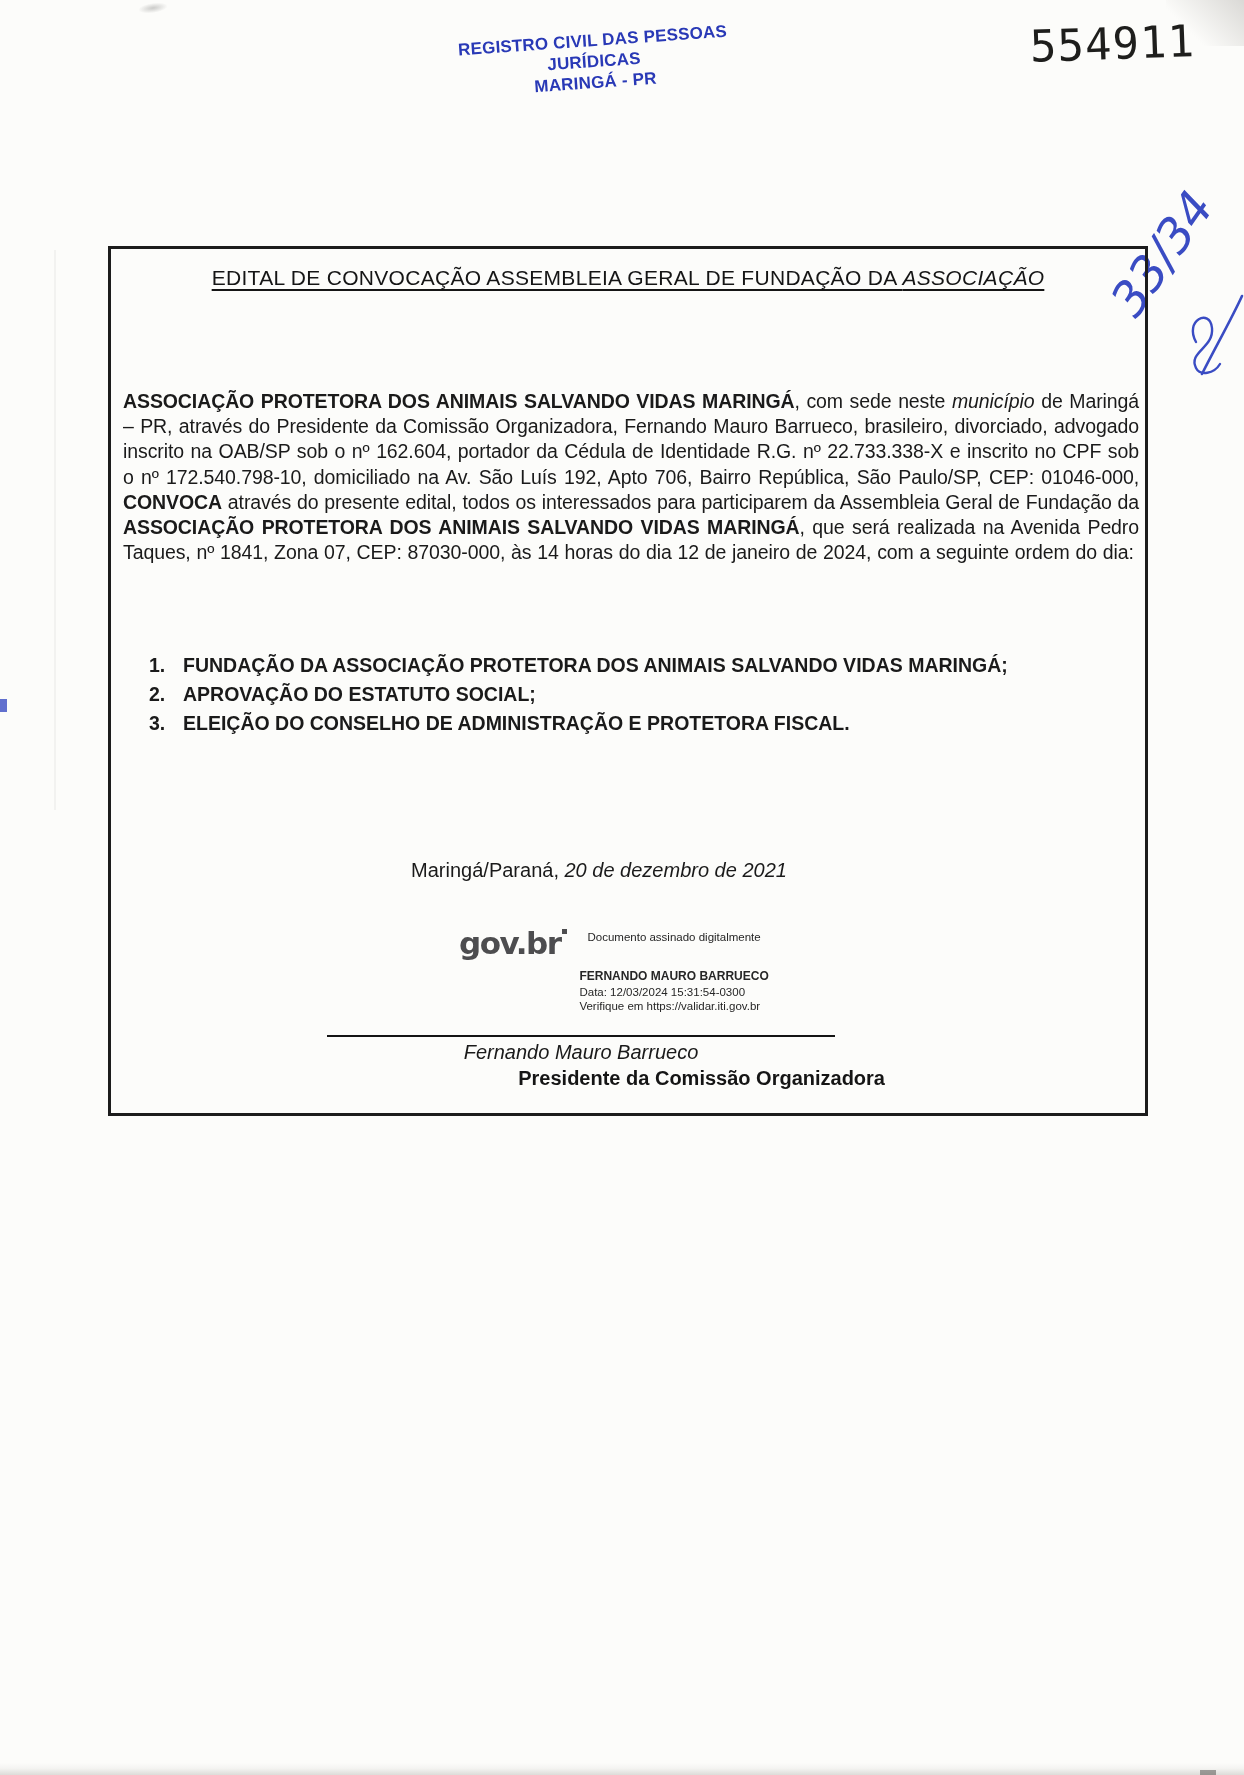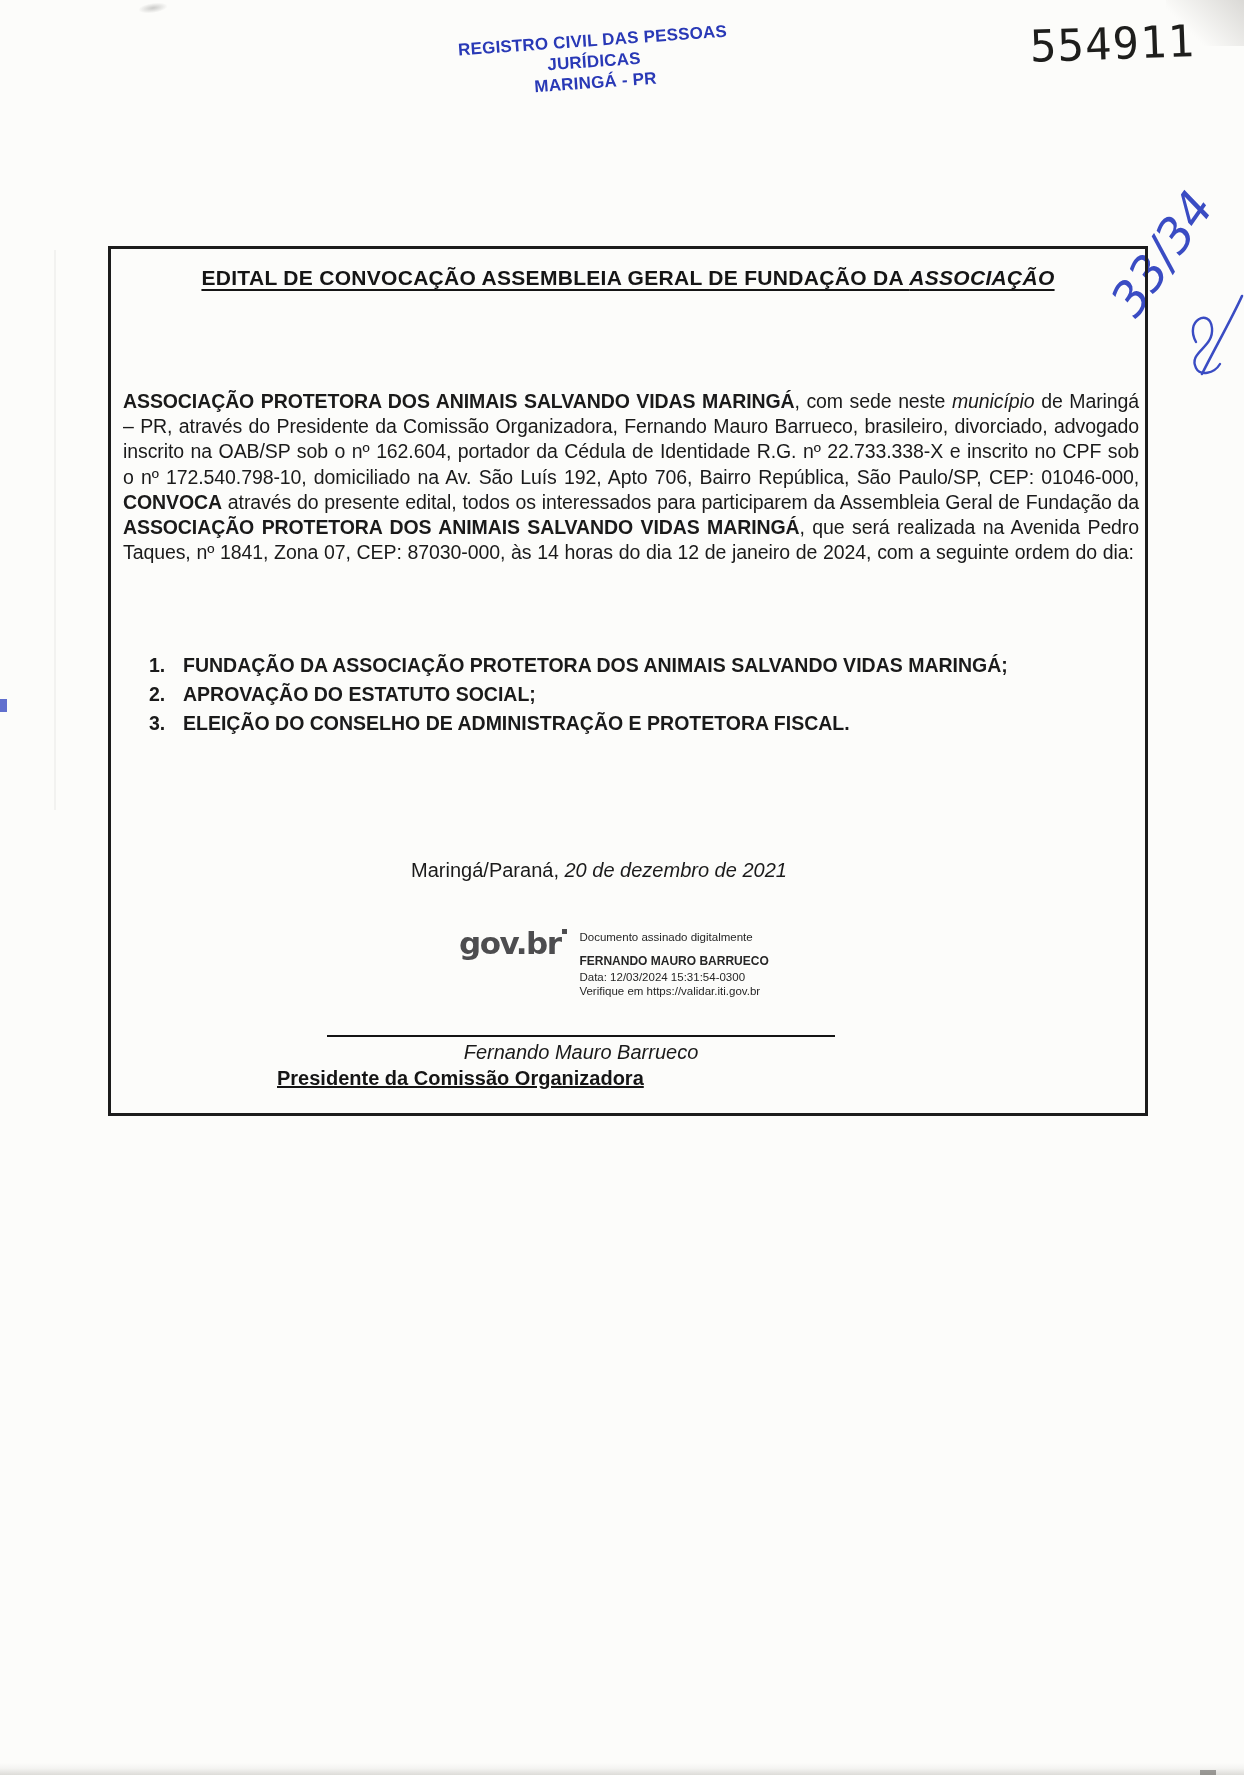--- a/index.html
+++ b/index.html
@@ -36,21 +36,21 @@
   .handwrite{position:absolute; left:1122px; top:282px; transform:rotate(-55deg);
     transform-origin:0 50%; font-size:48px; font-style:italic; font-weight:500;
     font-family:"DejaVu Sans", sans-serif; color:var(--hand-blue,#3a4cc3); white-space:nowrap;}
   .flourish{position:absolute; left:1180px; top:292px;}
 
   
   .doc-box{position:absolute; left:108px; top:246px; width:1040px; height:870px;
     border:3px solid #1c1c1c; box-sizing:border-box; background:transparent;}
 
   .title{position:absolute; left:0; right:0; top:14px; text-align:center;
-    font-weight:bold; font-size:21px; line-height:30px; color:#151515; letter-spacing:.3px;}
+    font-weight:normal; font-size:21px; line-height:30px; color:#151515; letter-spacing:.3px;}
   .title .line{text-decoration:underline; text-decoration-thickness:2px; text-underline-offset:4px;}
   .it{font-style:italic;}
 
   .body-par{position:absolute; left:12px; top:140px; width:1016px; margin:0;
     font-size:19.5px; line-height:25.2px; text-align:justify; color:#1a1a1a;
     letter-spacing:-0.1px; word-spacing:.5px;}
   .body-par .b{font-weight:bold;} .body-par .i{font-style:italic;}
 
   .agenda{position:absolute; left:38px; top:402px; width:992px;}
   .agenda-item{display:flex; font-weight:bold; font-size:19.5px; line-height:28px;
@@ -60,28 +60,28 @@
 
   .dateline{position:absolute; left:0; width:976px; top:610px; text-align:center;
     font-size:20px; color:#1a1a1a;}
 
   .govbr{position:absolute; left:348px; top:676px; display:flex;}
   .govbr-logo{font-size:31px; font-weight:800; letter-spacing:-1.5px;
     color:var(--govbr-gray,#4d4d4f); font-family:"DejaVu Sans",sans-serif;}
   .govbr-mark{display:inline-block; width:5px; height:5px; background:var(--govbr-gray,#4d4d4f);
     vertical-align:top; margin:4px 0 0 2px;}
   .sig-lines{margin-left:12px; padding-top:5px; font-size:11.5px; line-height:14px; color:#262626;}
-  .sig-header{margin-bottom:10px;}
+  .sig-header{margin-bottom:25px;text-align:center;}
   .sig-name{font-weight:bold; font-size:12px; margin-bottom:2px;}
 
   .sig-rule{position:absolute; left:216px; top:786px; width:508px; height:2px; background:#141414;}
   .signer-name{position:absolute; left:166px; top:792px; width:608px; text-align:center;
     font-style:italic; font-size:20px; color:#1a1a1a;}
-  .signer-role{position:absolute; left:166px; top:818px; width:608px; text-align:left;
-    font-weight:bold; font-size:20px; color:#151515;text-decoration:underline;}
+  .signer-role{position:absolute; left:166px; top:818px; width:608px; text-align:right;
+    font-weight:bold; font-size:20px; color:#151515;}
 </style>
 </head>
 <body>
 
 <div class="page">
 
   <div class="corner-shade"></div>
   <div class="smudge"></div>
   <div class="fold-line"></div>
   <div class="blue-tick"></div>

